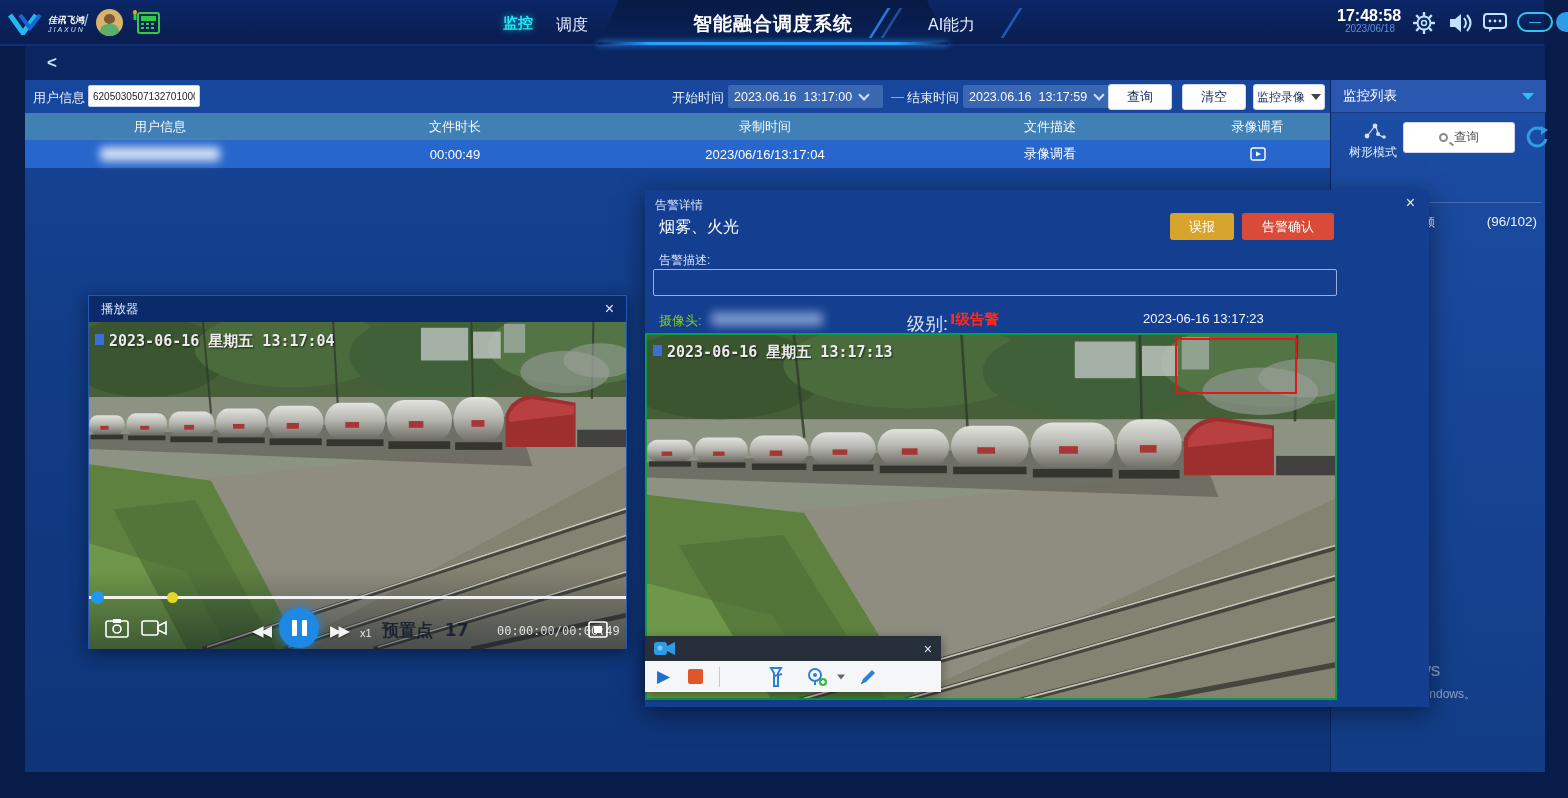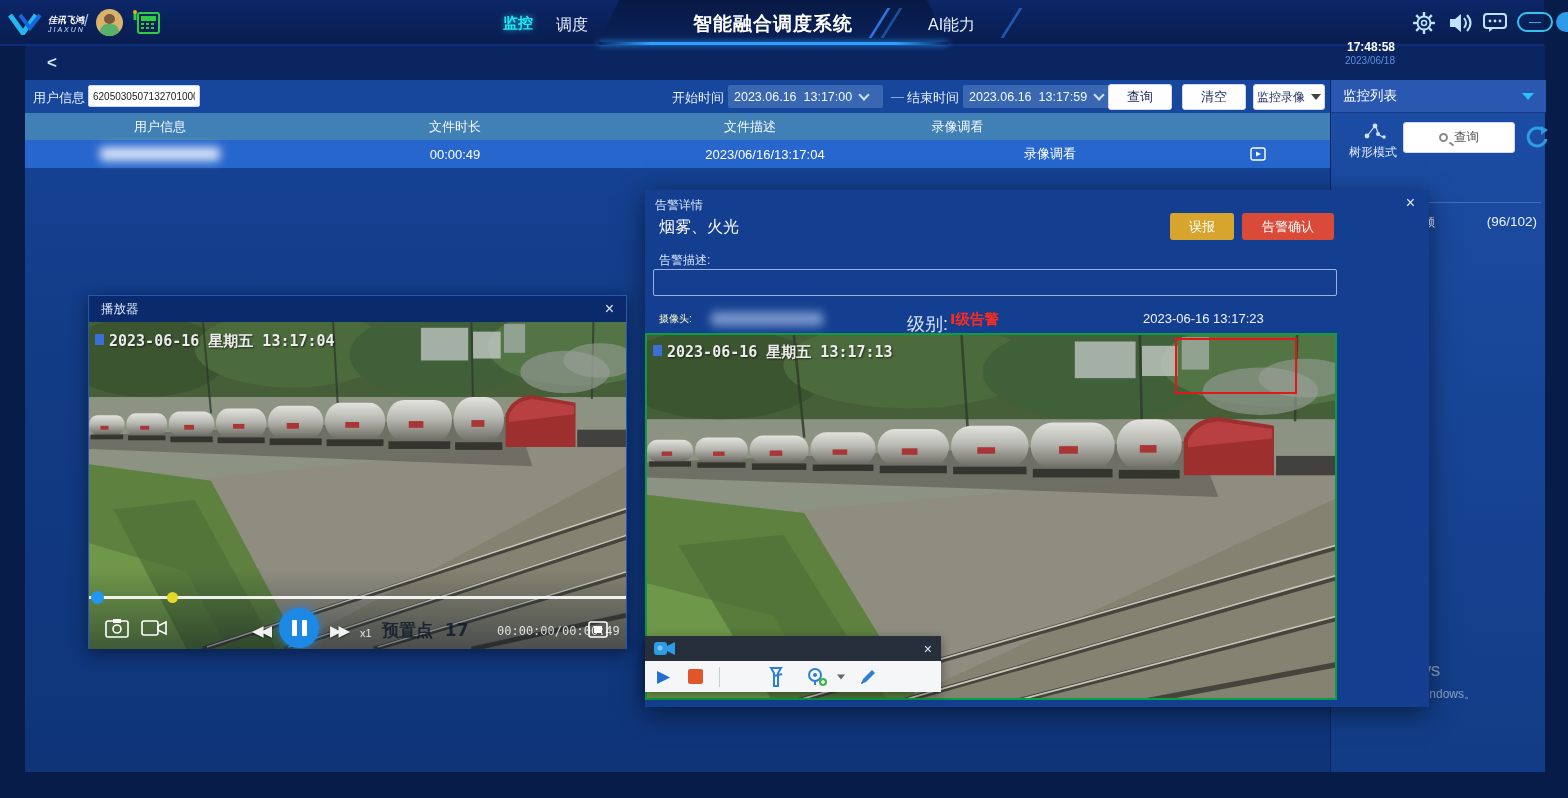--- a/index.html
+++ b/index.html
@@ -13,21 +13,21 @@
     background:linear-gradient(180deg,#0c2668 0%,#0a2158 60%,#091d50 100%);
     border-bottom:2px solid #0d2f7a;z-index:30;}
   .slash{position:absolute;top:8px;width:3px;height:30px;background:#2f7ff0;transform:skewX(-32deg);opacity:.9;}
   .title-panel{position:absolute;left:598px;top:0;width:350px;height:44px;
     background:linear-gradient(180deg,#071a45,#0a2158);
     clip-path:polygon(6% 0,94% 0,100% 100%,0 100%);}
   .title-underline{position:absolute;left:598px;top:42px;width:350px;height:3px;
     background:linear-gradient(90deg,transparent,#2da0ff 15%,#2da0ff 85%,transparent);box-shadow:0 0 6px #2da0ff;}
   .tab{font-size:16px;color:#e6eeff;cursor:pointer;}
   .tab.active{color:#21e6f7;font-weight:bold;font-size:15px;text-shadow:0 0 6px rgba(33,230,247,.7);}
-  .clock-time{font-size:12px;font-weight:bold;color:#fff;line-height:15px;margin-top:32px;}
+  .clock-time{font-size:16px;font-weight:bold;color:#fff;line-height:15px;}
   .clock-date{font-size:10px;color:#5e8fe0;line-height:12px;}
   .pill{height:20px;border-radius:10px;display:flex;align-items:center;justify-content:center;font-size:12px;}
   .pill.min{width:36px;border:2px solid #35c3f0;color:#35c3f0;background:transparent;}
   .pill.close{width:36px;background:#2d9be8;color:#fff;}
 
   
   .main-panel{position:absolute;left:25px;top:46px;width:1520px;height:726px;
     background:linear-gradient(180deg,#16459a 0%,#123c86 40%,#0f3478 100%);}
   .back-bar{position:absolute;left:0;top:0;width:1520px;height:34px;background:#0b2560;}
   .back-glyph{font-size:17px;font-weight:bold;color:#cfe2ff;cursor:pointer;}
@@ -290,20 +290,21 @@
       <div class="btn-white abs" style="left:1157px;top:4px;width:64px">清空</div>
       <div class="btn-white abs" style="left:1228px;top:4px;width:72px;font-size:12px;gap:6px">
         <span>监控录像</span>
         <div class="caret-dn"></div>
       </div>
     </div>
 
     <div class="tbl-head">
       <div class="tcell" style="width:270px">用户信息</div>
       <div class="tcell" style="width:320px">文件时长</div>
+      <div class="tcell" style="width:300px">录制时间</div>
       <div class="tcell" style="width:270px">文件描述</div>
       <div class="tcell" style="width:145px">录像调看</div>
     </div>
     <div class="tbl-row">
       <div class="tcell" style="width:270px">
           <div class="blur-chip" style="width:120px;margin:0 auto"></div>
         </div>
       <div class="tcell" style="width:320px">00:00:49</div>
       <div class="tcell" style="width:300px">2023/06/16/13:17:04</div>
       <div class="tcell" style="width:270px">录像调看</div>
@@ -348,21 +349,21 @@
     </div>
 
     <div class="alert-dialog">
       <div class="abs" style="left:10px;top:7px;font-size:12px;color:#d7e4ff">告警详情</div>
       <div class="win-x abs" style="right:14px;top:5px">×</div>
       <div class="abs" style="left:14px;top:27px;font-size:16px;color:#fff">烟雾、火光</div>
       <div class="btn-yellow abs" style="left:525px;top:23px;width:64px;height:27px">误报</div>
       <div class="btn-red abs" style="left:597px;top:23px;width:92px;height:27px">告警确认</div>
       <div class="abs" style="left:14px;top:62px;font-size:12px;color:#d7e4ff">告警描述:</div>
       <textarea class="alert-textarea" style=""></textarea>
-      <div class="abs" style="left:14px;top:122px;font-size:10px;color:#fef9c3">摄像头:</div>
+      <div class="abs" style="left:14px;top:122px;font-size:13px;color:#84cc16">摄像头:</div>
       <div class="blur-chip abs" style="left:66px;top:122px;width:112px;background:rgba(190,212,245,.6)"></div>
       <div class="abs" style="left:262px;top:122px;font-size:18px;color:#d7e4ff">级别:</div>
       <div class="abs" style="left:305px;top:120px;font-size:14.5px;font-weight:bold;color:#ff2a1e">Ⅰ级告警</div>
       <div class="abs" style="left:498px;top:121px;font-size:13px;color:#eef3ff">2023-06-16 13:17:23</div>
 
       <div class="alert-video">
         <svg width="692" height="367" viewBox="0 0 660 340" preserveAspectRatio="none">
             <use href="#trainScene"></use>
           </svg>
         <div class="osd-chip" style="left:6px;top:10px"></div>

